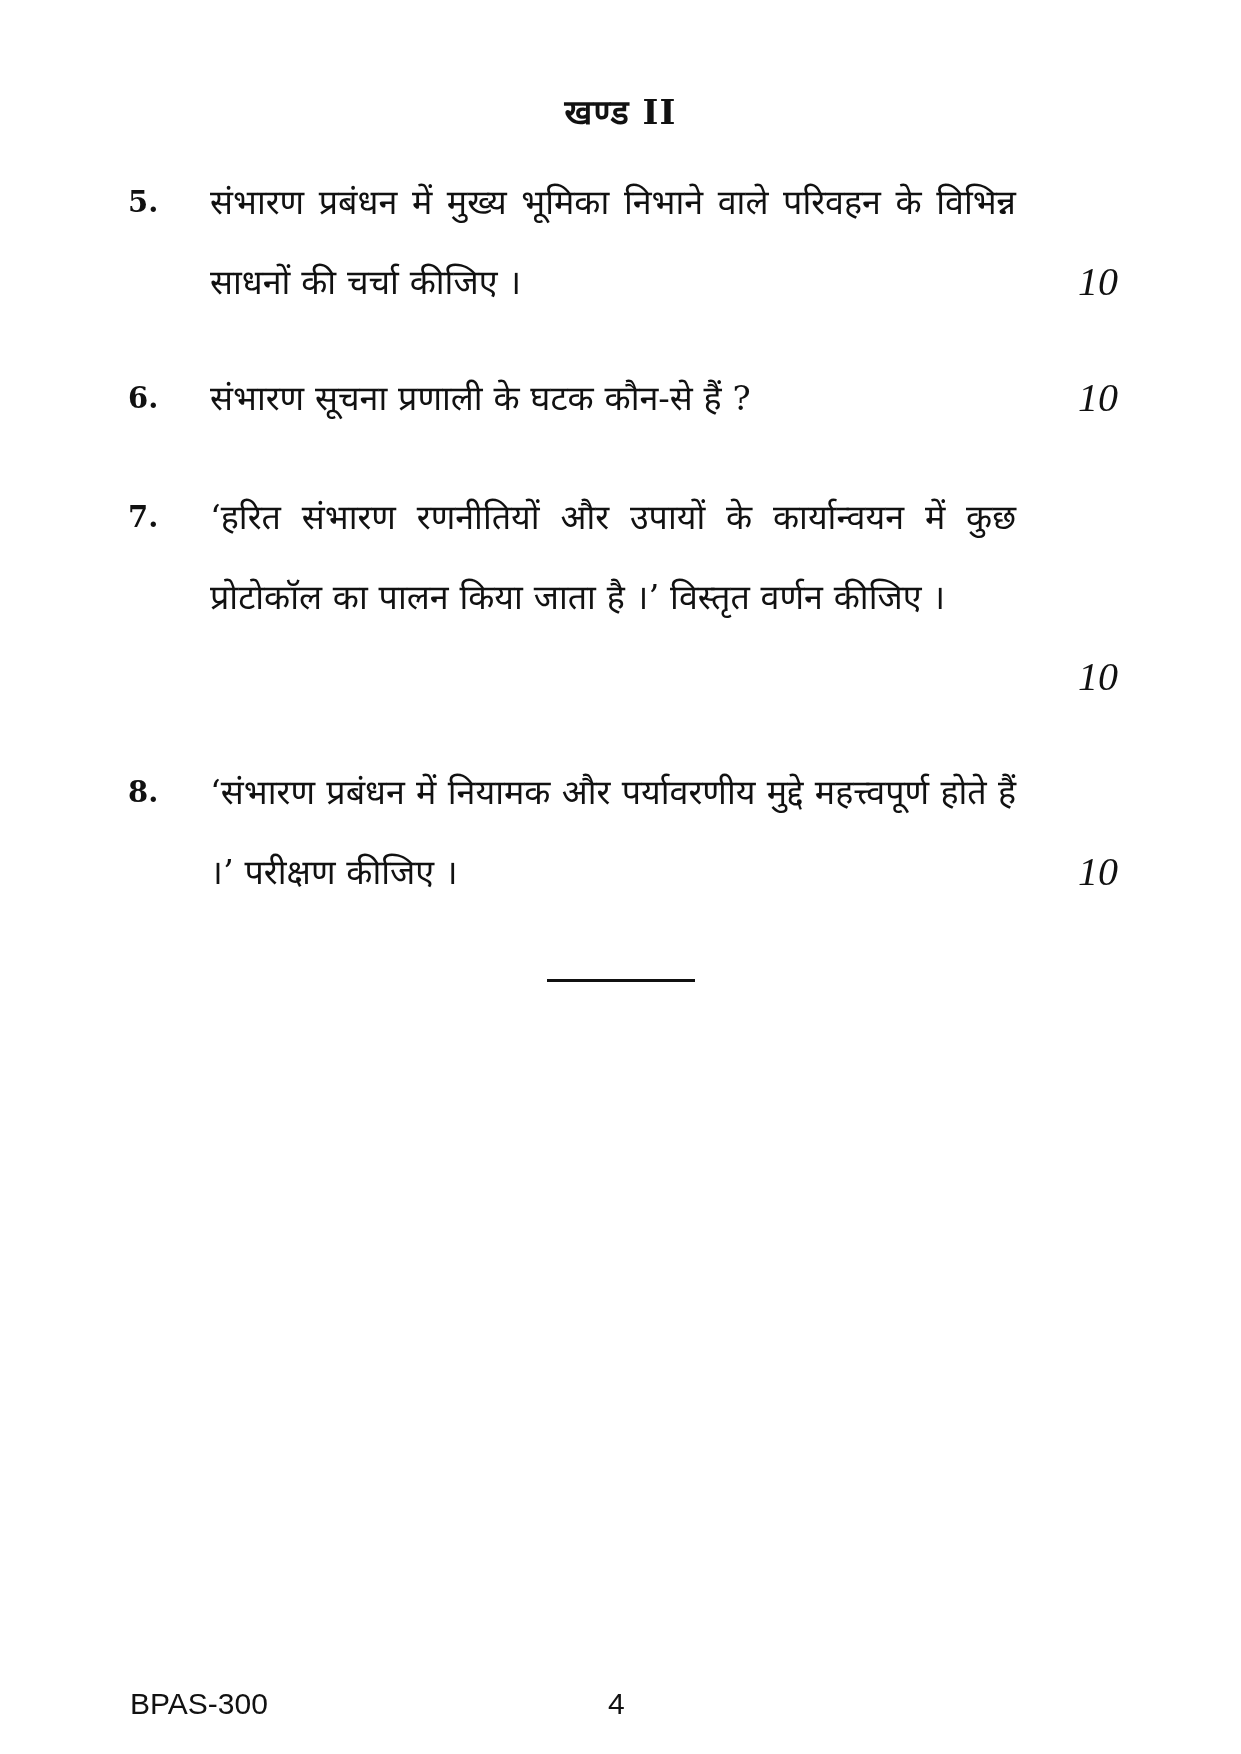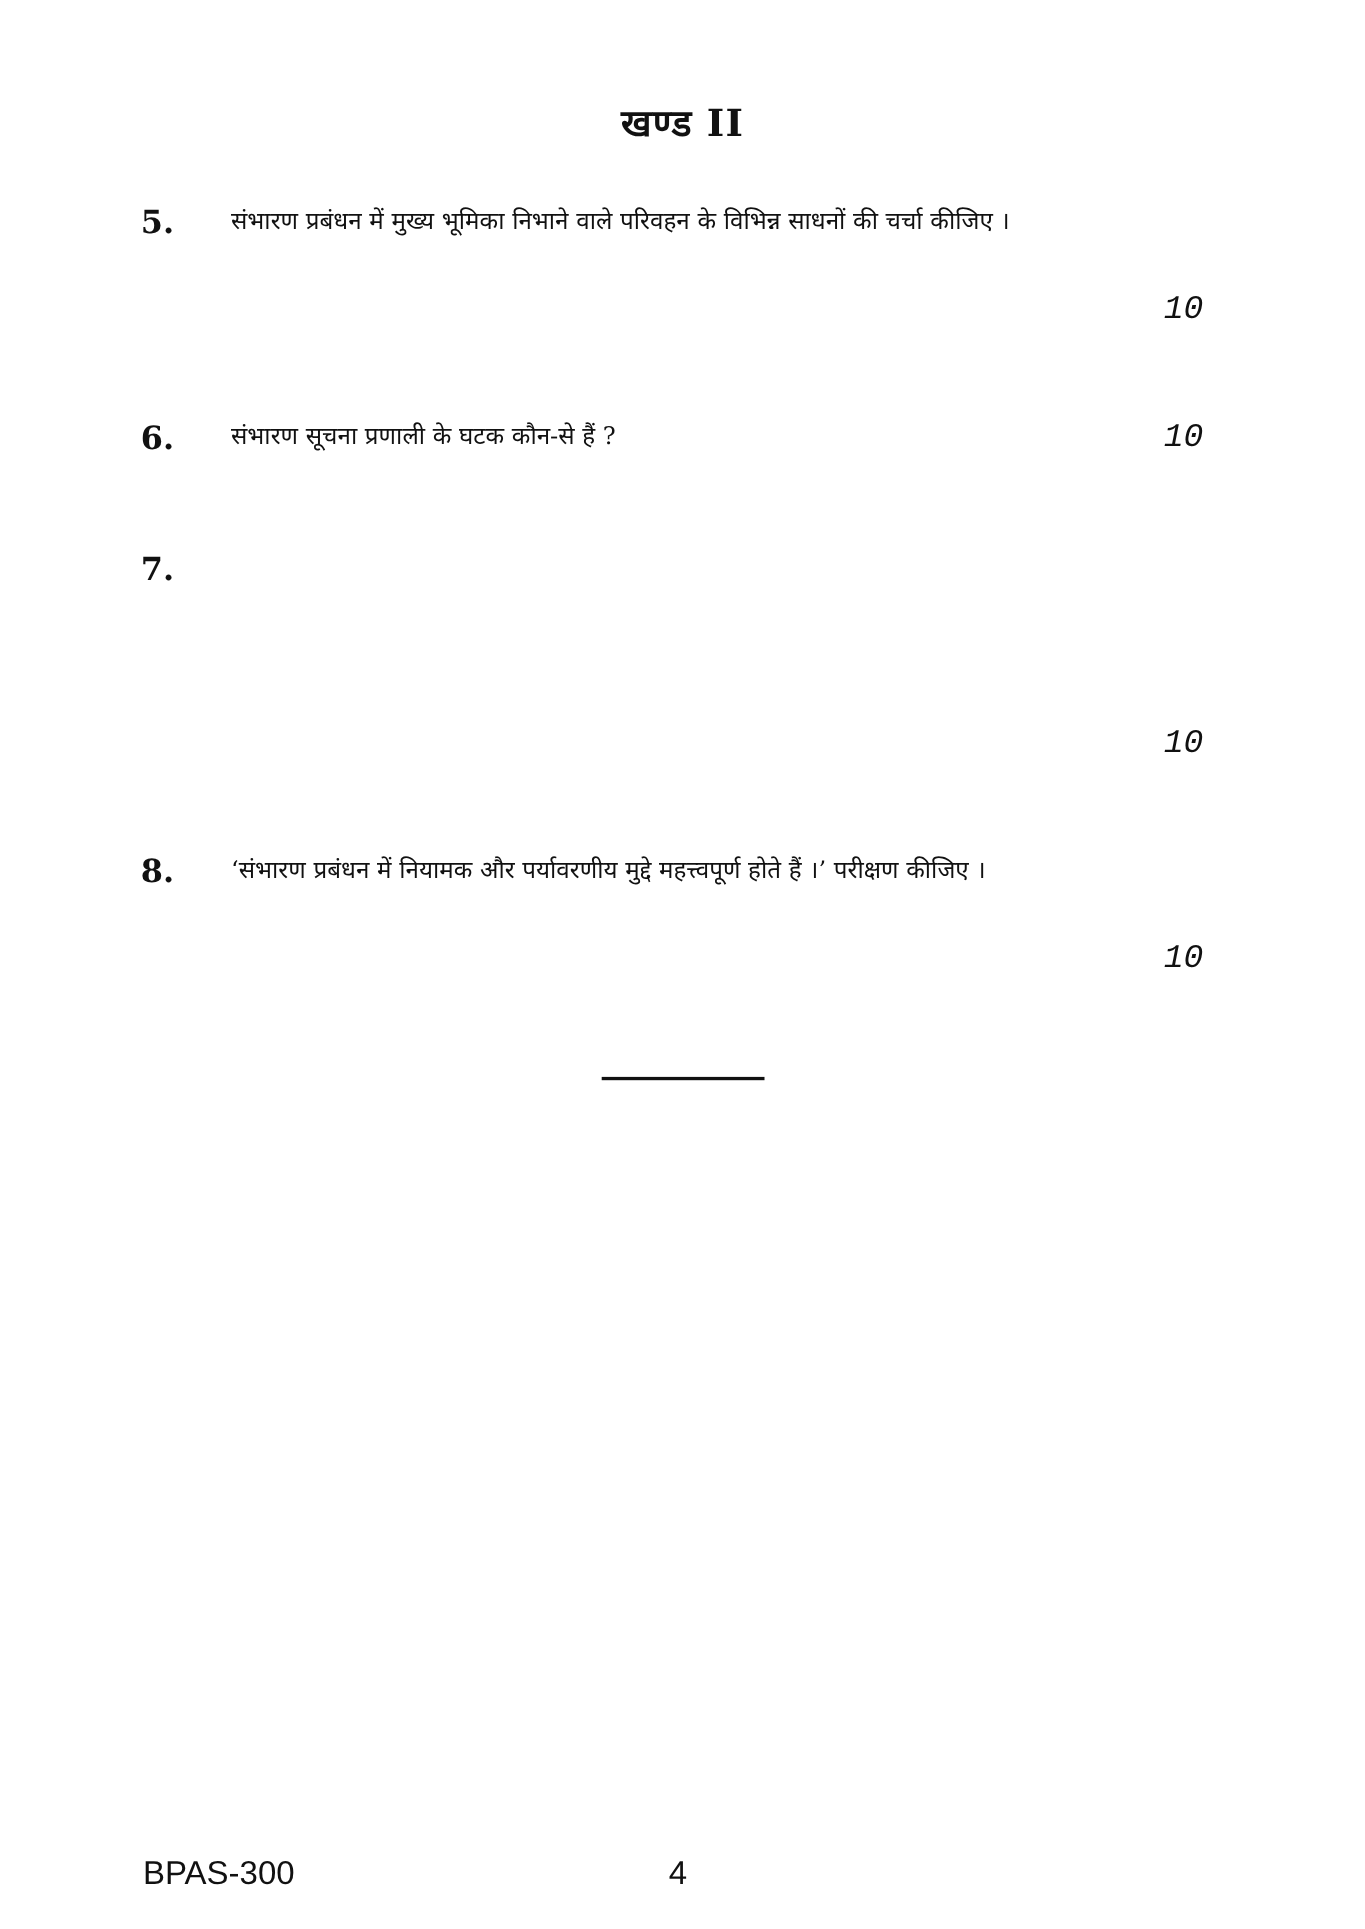--- a/index.html
+++ b/index.html
@@ -37,34 +37,34 @@
       font-family: "DejaVu Serif", "Liberation Serif", serif;
       font-weight: bold;
       font-size: 29px;
       line-height: 40px;
     }
     .q-text {
       position: absolute;
       left: 82px;
       top: 0;
       width: 806px;
-      font-size: 22px;
+      font-size: 34px;
       line-height: 80px;
       margin-top: -20px;
       text-align: justify;
       text-align-last: left;
     }
     .q-marks {
       position: absolute;
       right: 0;
       width: 60px;
-      text-align: left;
-      font-family: Liberation Mono, monospace;
+      text-align: right;
+      font-family: Liberation Serif, serif;
       font-style: italic;
-      font-size: 30px;
+      font-size: 40px;
       line-height: 40px;
     }
     .separator {
       position: absolute;
       left: 547px;
       top: 979px;
       width: 148px;
       height: 3px;
       background: #111111;
     }
@@ -95,20 +95,21 @@
 </div>
 
 <div class="question" style="top:378px; height:50px;">
   <span class="q-num">6.</span>
   <div class="q-text">संभारण सूचना प्रणाली के घटक कौन-से हैं ?</div>
   <span class="q-marks" style="top:0px;">10</span>
 </div>
 
 <div class="question" style="top:497px; height:200px;">
   <span class="q-num">7.</span>
+  <div class="q-text">‘हरित संभारण रणनीतियों और उपायों के कार्यान्वयन में कुछ प्रोटोकॉल का पालन किया जाता है ।’ विस्तृत वर्णन कीजिए ।</div>
   <span class="q-marks" style="top:160px;">10</span>
 </div>
 
 <div class="question" style="top:772px; height:120px;">
   <span class="q-num">8.</span>
   <div class="q-text">‘संभारण प्रबंधन में नियामक और पर्यावरणीय मुद्दे महत्त्वपूर्ण होते हैं ।’ परीक्षण कीजिए ।</div>
   <span class="q-marks" style="top:80px;">10</span>
 </div>
 
 <div class="separator"></div>

